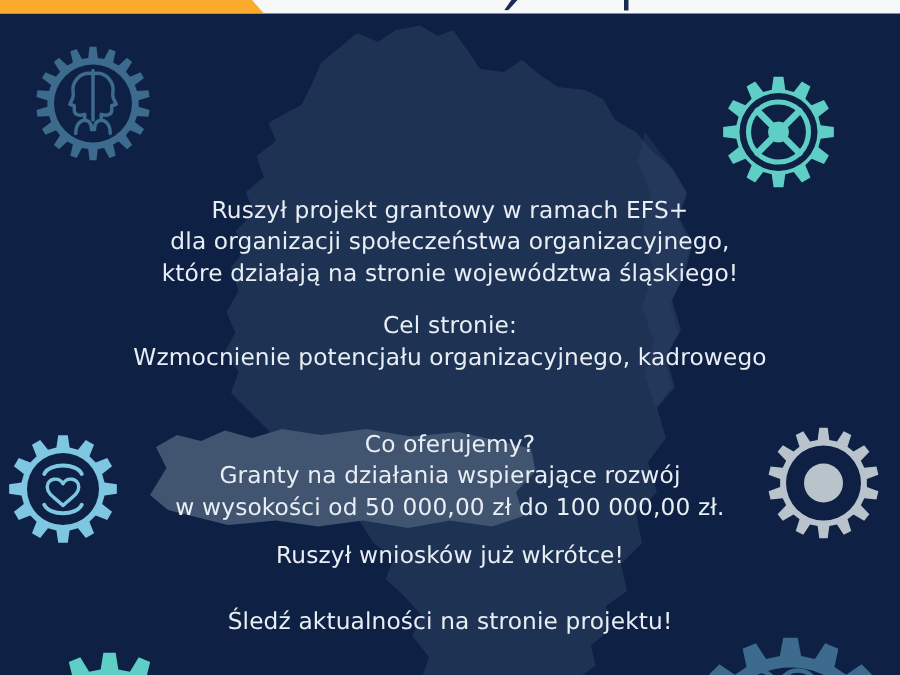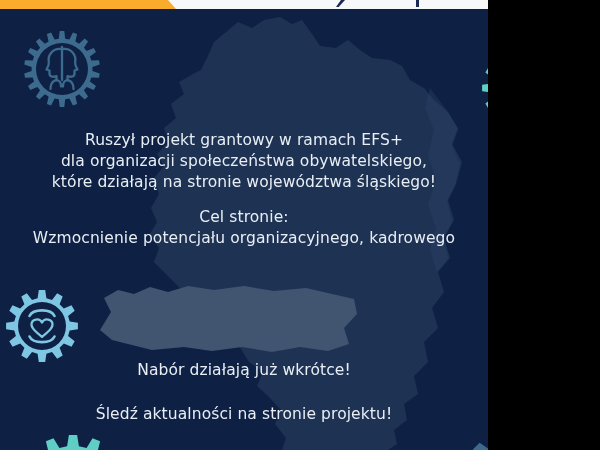--- a/index.html
+++ b/index.html
@@ -1,17 +1,17 @@
 <!DOCTYPE html>
 <html style="--background: #0e2144; --map_silhouette: #1e3354; --map_light_region: #415571; --map_edge_highlight: #2b4065; --text: #e9eef4; --banner_orange: #fbab2b; --banner_white: #f7f8fa; --banner_text_remnant: #1b2a52; --gear_steel_blue: #3c6b8e; --gear_turquoise: #5fcfc5; --gear_light_blue: #7ec6e2; --gear_light_gray: #b9c3cc;"><head>
 <meta charset="utf-8">
 <style>
   html,body{margin:0;padding:0;background:#000;}
   .poster{
-    position:relative;width:488px;height:450px;overflow:hidden;
+    position:relative;width:600px;height:450px;overflow:hidden;
     background:var(--background,#0e2144);
     font-family:"DejaVu Sans",sans-serif;
   }
   svg.decor{position:absolute;left:0;top:0;z-index:1;display:block;}
   .para{
     position:absolute;left:0;right:0;text-align:center;z-index:2;
     color:var(--text,#e9eef4);font-size:15.5px;line-height:21px;
     letter-spacing:0.1px;
   }
   .para .line{white-space:nowrap;}
@@ -83,27 +83,32 @@
       </g>
   </svg>
 
   <div class="band-white"></div>
   <div class="band-orange"></div>
   <div class="mark mark-y"></div>
   <div class="mark mark-p"></div>
 
   <div class="para" style="top:130px">
       <div class="line">Ruszył projekt grantowy w ramach EFS+</div>
-      <div class="line">dla organizacji społeczeństwa obywatelskiego,</div>
+      <div class="line">dla organizacji społeczeństwa organizacyjnego,</div>
       <div class="line">które działają na stronie województwa śląskiego!</div>
     </div>
   <div class="para" style="top:207px">
       <div class="line">Cel stronie:</div>
       <div class="line">Wzmocnienie potencjału organizacyjnego, kadrowego</div>
     </div>
+  <div class="para" style="top:286px">
+      <div class="line">Co oferujemy?</div>
+      <div class="line">Granty na działania wspierające rozwój</div>
+      <div class="line">w wysokości od 50 000,00 zł do 100 000,00 zł.</div>
+    </div>
   <div class="para" style="top:360px">
-      <div class="line">Nabór działają już wkrótce!</div>
+      <div class="line">Ruszył wniosków już wkrótce!</div>
     </div>
   <div class="para" style="top:404px">
       <div class="line">Śledź aktualności na stronie projektu!</div>
     </div>
 
 </div>
 
 </body></html>

